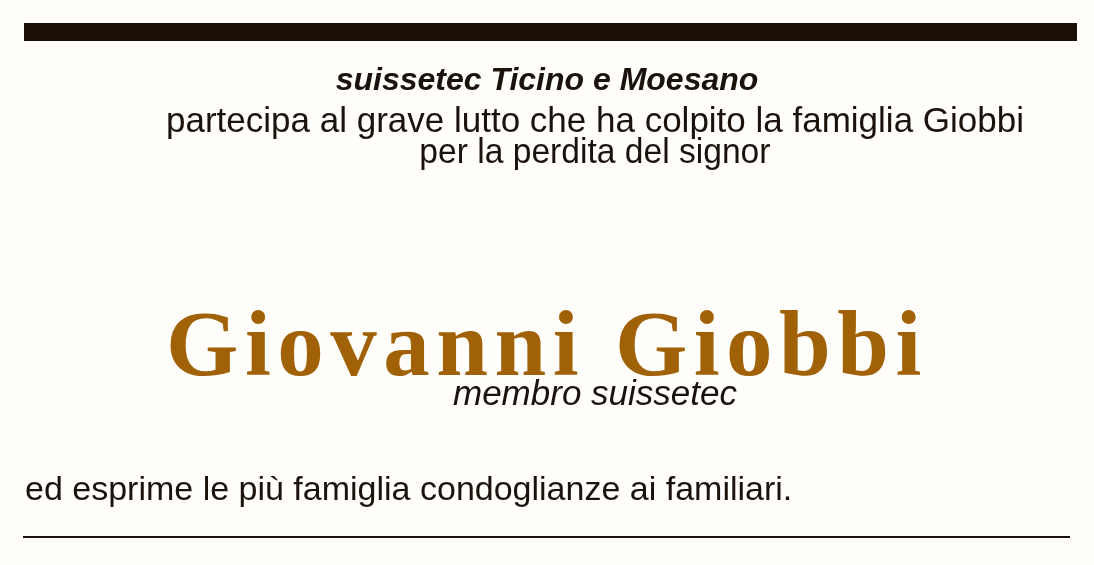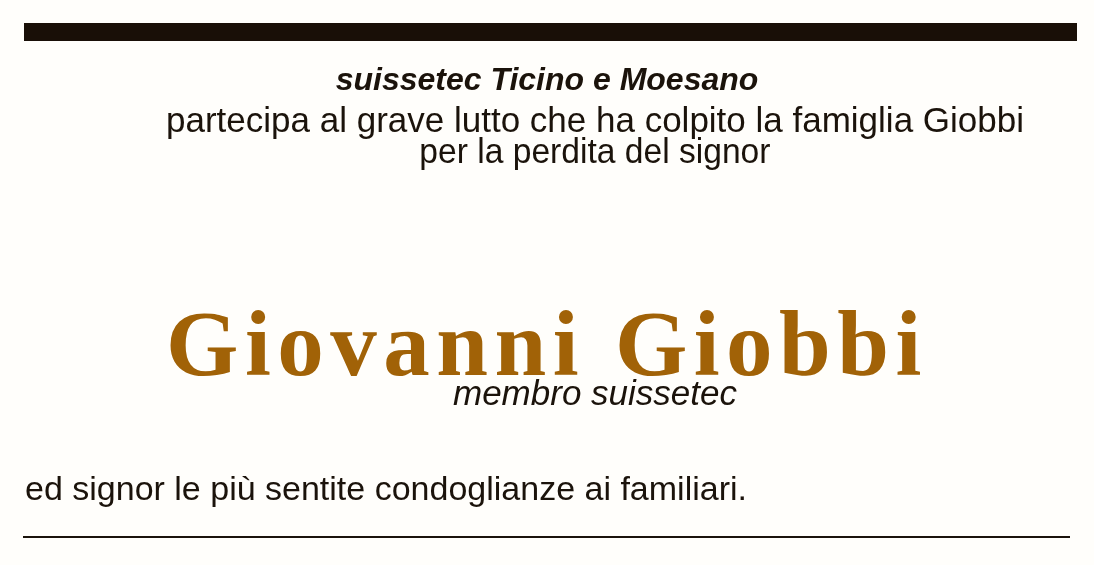--- a/index.html
+++ b/index.html
@@ -90,16 +90,16 @@
 
 <h1 class="line deceased-name">
   <span>Giovanni Giobbi</span>
 </h1>
 
 <div class="line body-line membership-line">
   <span>membro suissetec</span>
 </div>
 
 <div class="line condolences-line">
-  <span>ed signor le più sentite condoglianze ai familiari.</span>
+  <span>ed esprime le più famiglia condoglianze ai familiari.</span>
 </div>
 
 <div class="bottom-rule"></div>
 
 </body></html>

